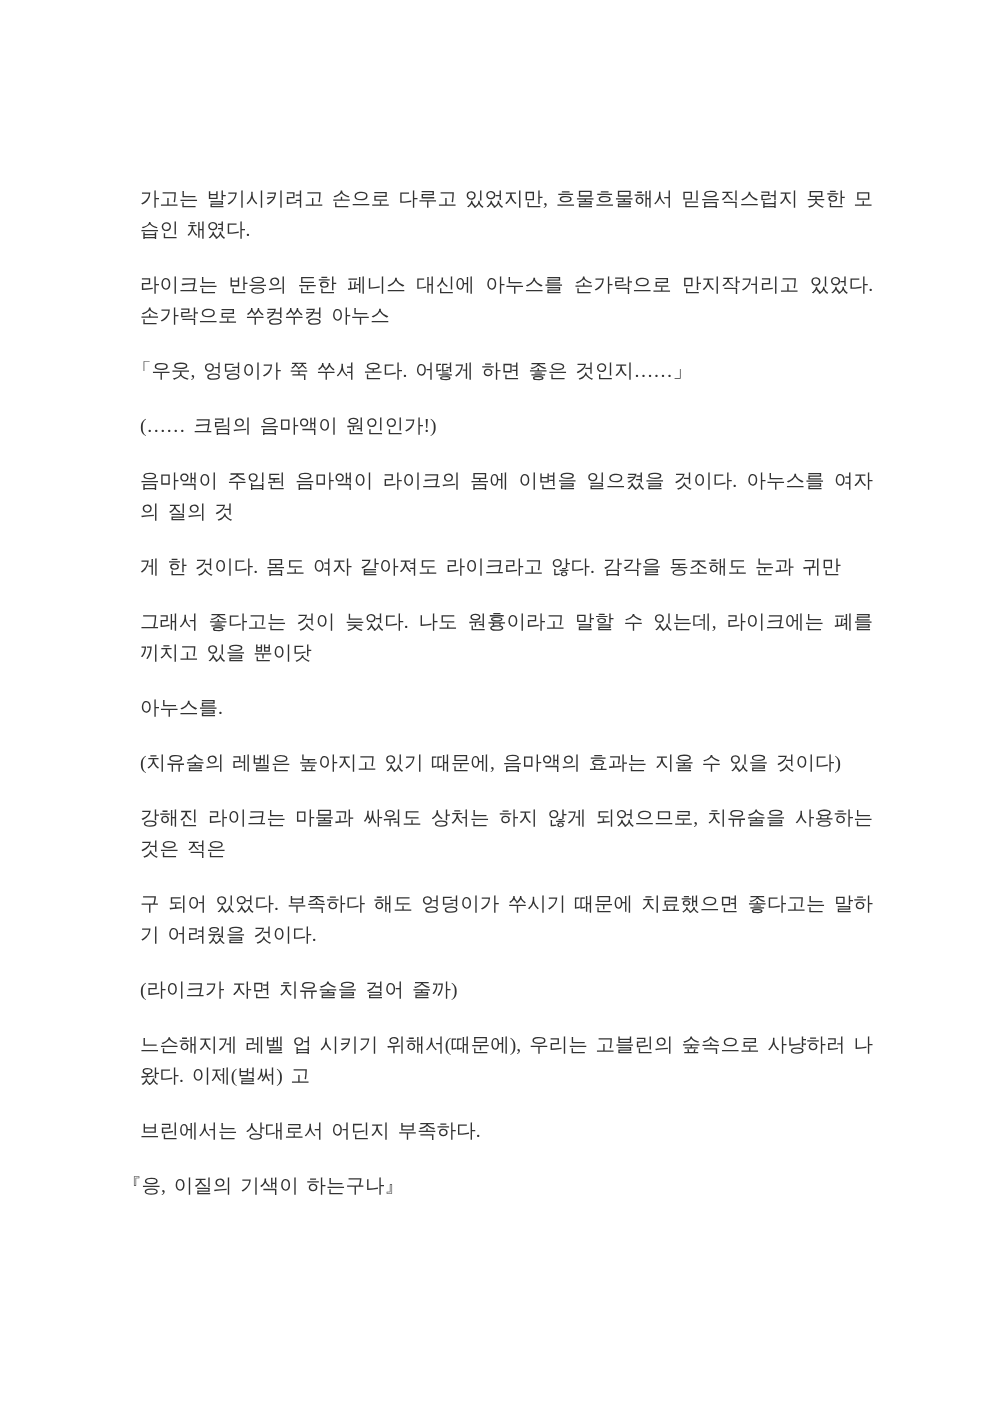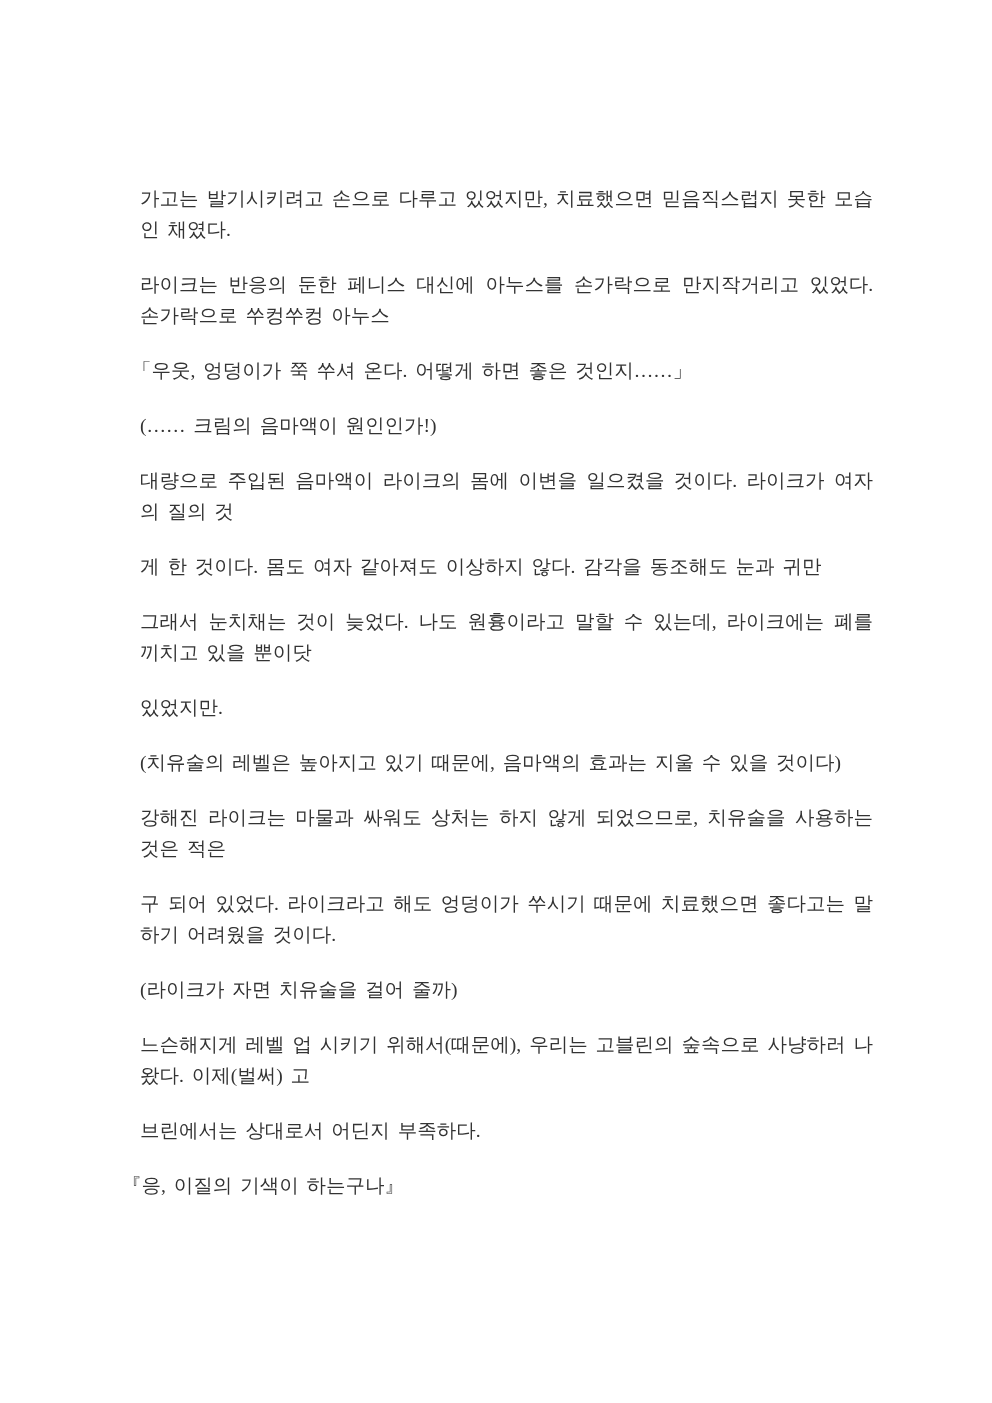--- a/index.html
+++ b/index.html
@@ -36,29 +36,29 @@
   }
   .para.quote-double {
     margin-left: -18px;  
   }
 </style>
 </head>
 <body>
 
 <div class="page">
   <div class="content">
-    <p class="para">가고는 발기시키려고 손으로 다루고 있었지만, 치료했으면 믿음직스럽지 못한 모습인 채였다.</p>
+    <p class="para">가고는 발기시키려고 손으로 다루고 있었지만, 흐물흐물해서 믿음직스럽지 못한 모습인 채였다.</p>
     <p class="para">라이크는 반응의 둔한 페니스 대신에 아누스를 손가락으로 만지작거리고 있었다. 손가락으로 쑤컹쑤컹 아누스</p>
     <p class="para quote-corner">「우웃, 엉덩이가 쭉 쑤셔 온다. 어떻게 하면 좋은 것인지……」</p>
     <p class="para">(…… 크림의 음마액이 원인인가!)</p>
-    <p class="para">대량으로 주입된 음마액이 라이크의 몸에 이변을 일으켰을 것이다. 라이크가 여자의 질의 것</p>
-    <p class="para">게 한 것이다. 몸도 여자 같아져도 이상하지 않다. 감각을 동조해도 눈과 귀만</p>
-    <p class="para">그래서 눈치채는 것이 늦었다. 나도 원흉이라고 말할 수 있는데, 라이크에는 폐를 끼치고 있을 뿐이닷</p>
-    <p class="para">있었지만.</p>
+    <p class="para">음마액이 주입된 음마액이 라이크의 몸에 이변을 일으켰을 것이다. 아누스를 여자의 질의 것</p>
+    <p class="para">게 한 것이다. 몸도 여자 같아져도 라이크라고 않다. 감각을 동조해도 눈과 귀만</p>
+    <p class="para">그래서 좋다고는 것이 늦었다. 나도 원흉이라고 말할 수 있는데, 라이크에는 폐를 끼치고 있을 뿐이닷</p>
+    <p class="para">아누스를.</p>
     <p class="para">(치유술의 레벨은 높아지고 있기 때문에, 음마액의 효과는 지울 수 있을 것이다)</p>
     <p class="para">강해진 라이크는 마물과 싸워도 상처는 하지 않게 되었으므로, 치유술을 사용하는 것은 적은</p>
-    <p class="para">구 되어 있었다. 라이크라고 해도 엉덩이가 쑤시기 때문에 치료했으면 좋다고는 말하기 어려웠을 것이다.</p>
+    <p class="para">구 되어 있었다. 부족하다 해도 엉덩이가 쑤시기 때문에 치료했으면 좋다고는 말하기 어려웠을 것이다.</p>
     <p class="para">(라이크가 자면 치유술을 걸어 줄까)</p>
     <p class="para">느슨해지게 레벨 업 시키기 위해서(때문에), 우리는 고블린의 숲속으로 사냥하러 나왔다. 이제(벌써) 고</p>
     <p class="para">브린에서는 상대로서 어딘지 부족하다.</p>
     <p class="para quote-double">『응, 이질의 기색이 하는구나』</p>
   </div>
 </div>
 
 </body></html>

